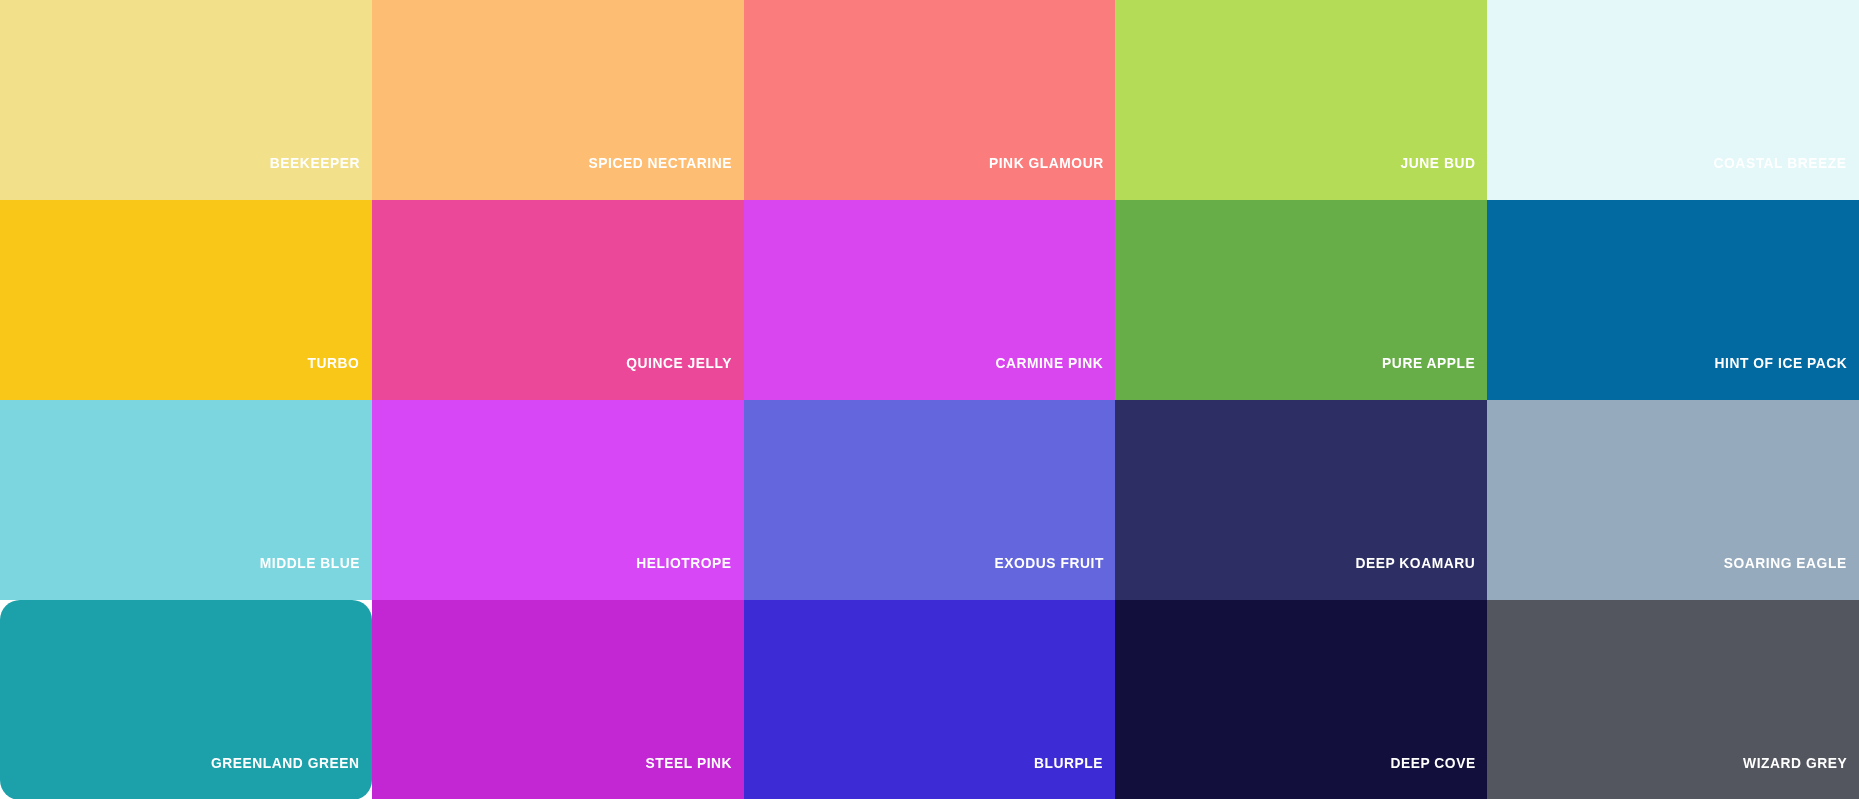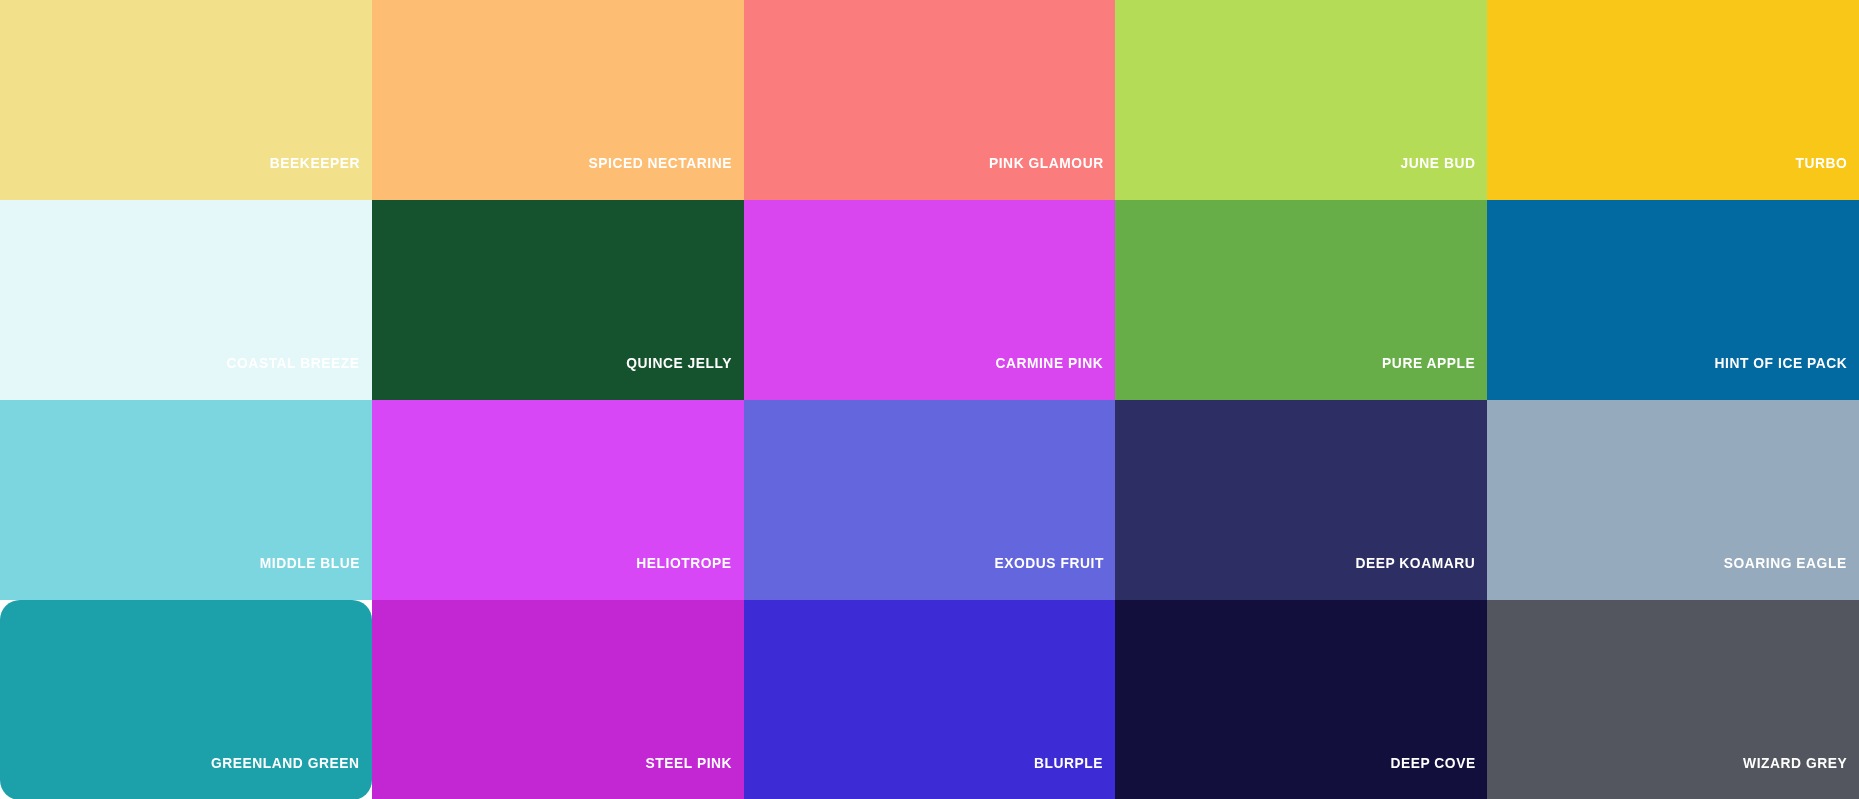--- a/index.html
+++ b/index.html
@@ -55,27 +55,27 @@
     </div>
     <div class="swatch" style="background-color: rgb(253, 190, 116); padding-left: 11px;">
       <span class="swatch-label" style="color: rgb(255, 255, 255);">SPICED NECTARINE</span>
     </div>
     <div class="swatch" style="background-color: rgb(251, 124, 124);">
       <span class="swatch-label" style="color: rgb(255, 255, 255);">PINK GLAMOUR</span>
     </div>
     <div class="swatch" style="background-color: rgb(181, 220, 86);">
       <span class="swatch-label" style="color: rgb(255, 255, 255);">JUNE BUD</span>
     </div>
+    <div class="swatch" style="background-color: rgb(228, 247, 249);">
+      <span class="swatch-label" style="color: rgb(255, 255, 255);">COASTAL BREEZE</span>
+    </div>
     <div class="swatch" style="background-color: rgb(249, 199, 23);">
       <span class="swatch-label" style="color: rgb(255, 255, 255);">TURBO</span>
     </div>
-    <div class="swatch" style="background-color: rgb(228, 247, 249);">
-      <span class="swatch-label" style="color: rgb(255, 255, 255);">COASTAL BREEZE</span>
-    </div>
-    <div class="swatch" style="background-color: #14532d;">
+    <div class="swatch" style="background-color: #ec4899;">
       <span class="swatch-label" style="color: rgb(255, 255, 255);">QUINCE JELLY</span>
     </div>
     <div class="swatch" style="background-color: #d946ef;">
       <span class="swatch-label" style="color: rgb(255, 255, 255);">CARMINE PINK</span>
     </div>
     <div class="swatch" style="background-color: rgb(104, 174, 72);">
       <span class="swatch-label" style="color: rgb(255, 255, 255);">PURE APPLE</span>
     </div>
     <div class="swatch" style="background-color: #0369a1;">
       <span class="swatch-label" style="color: rgb(255, 255, 255);">HINT OF ICE PACK</span>

